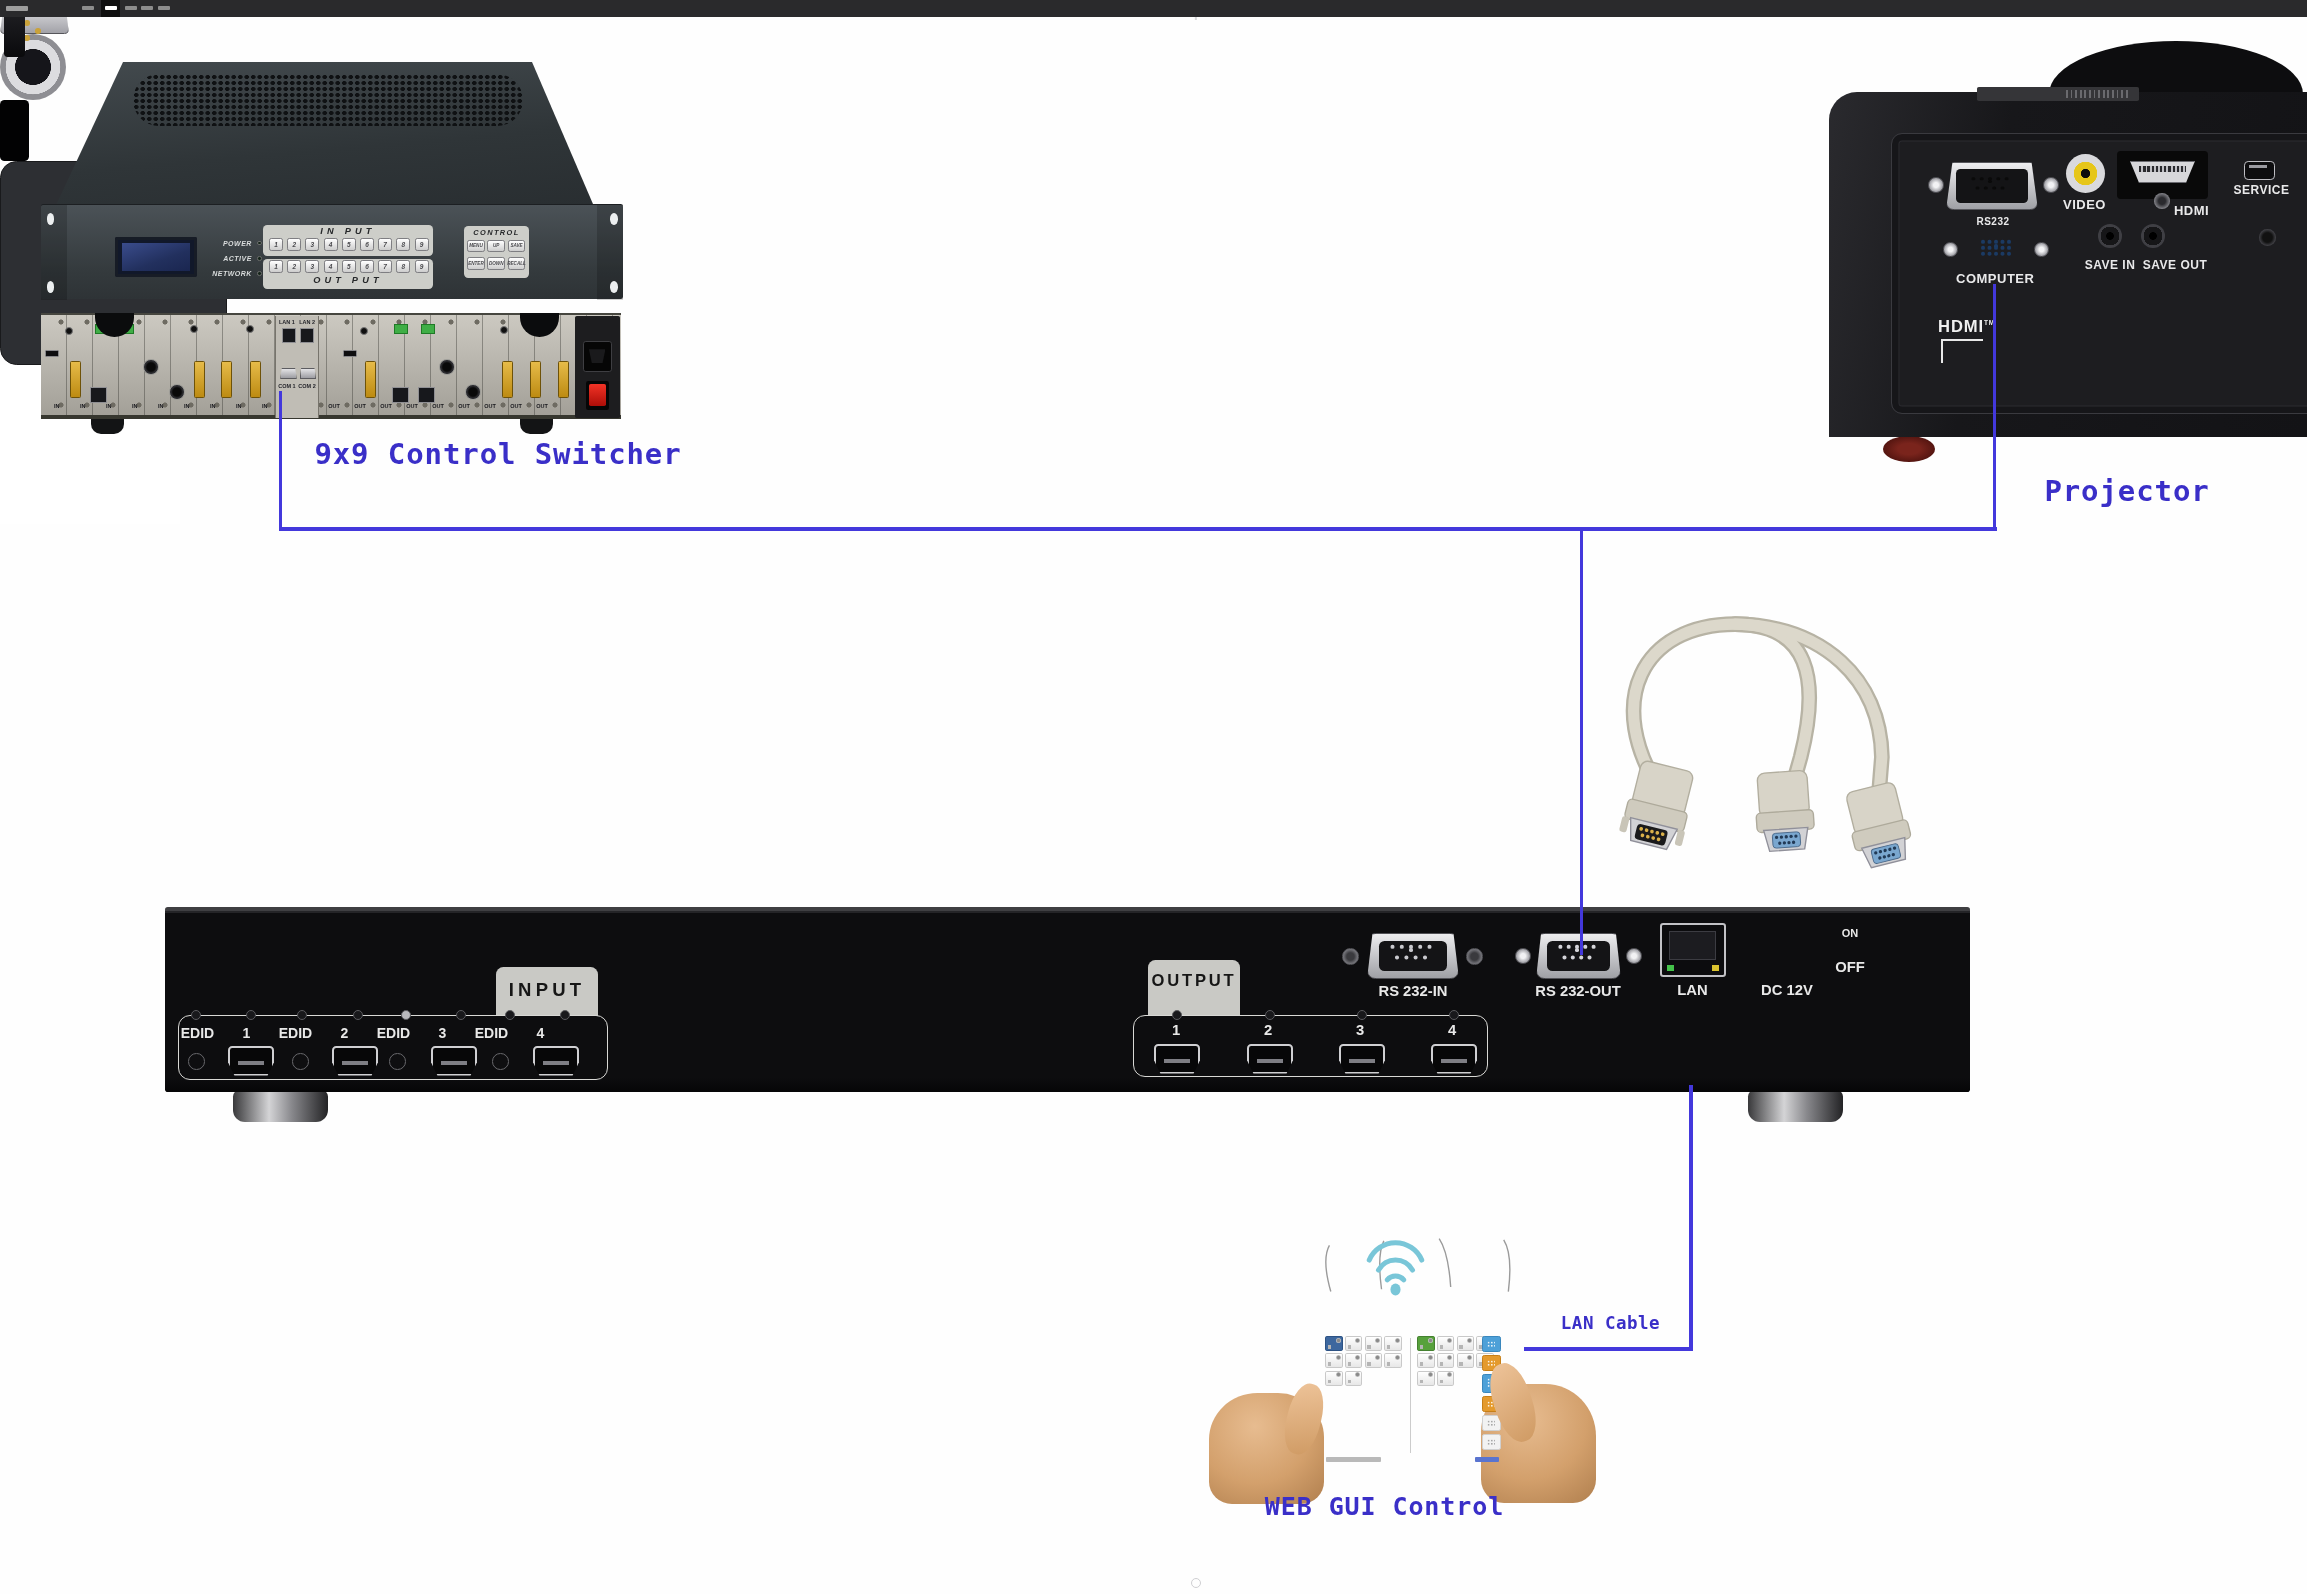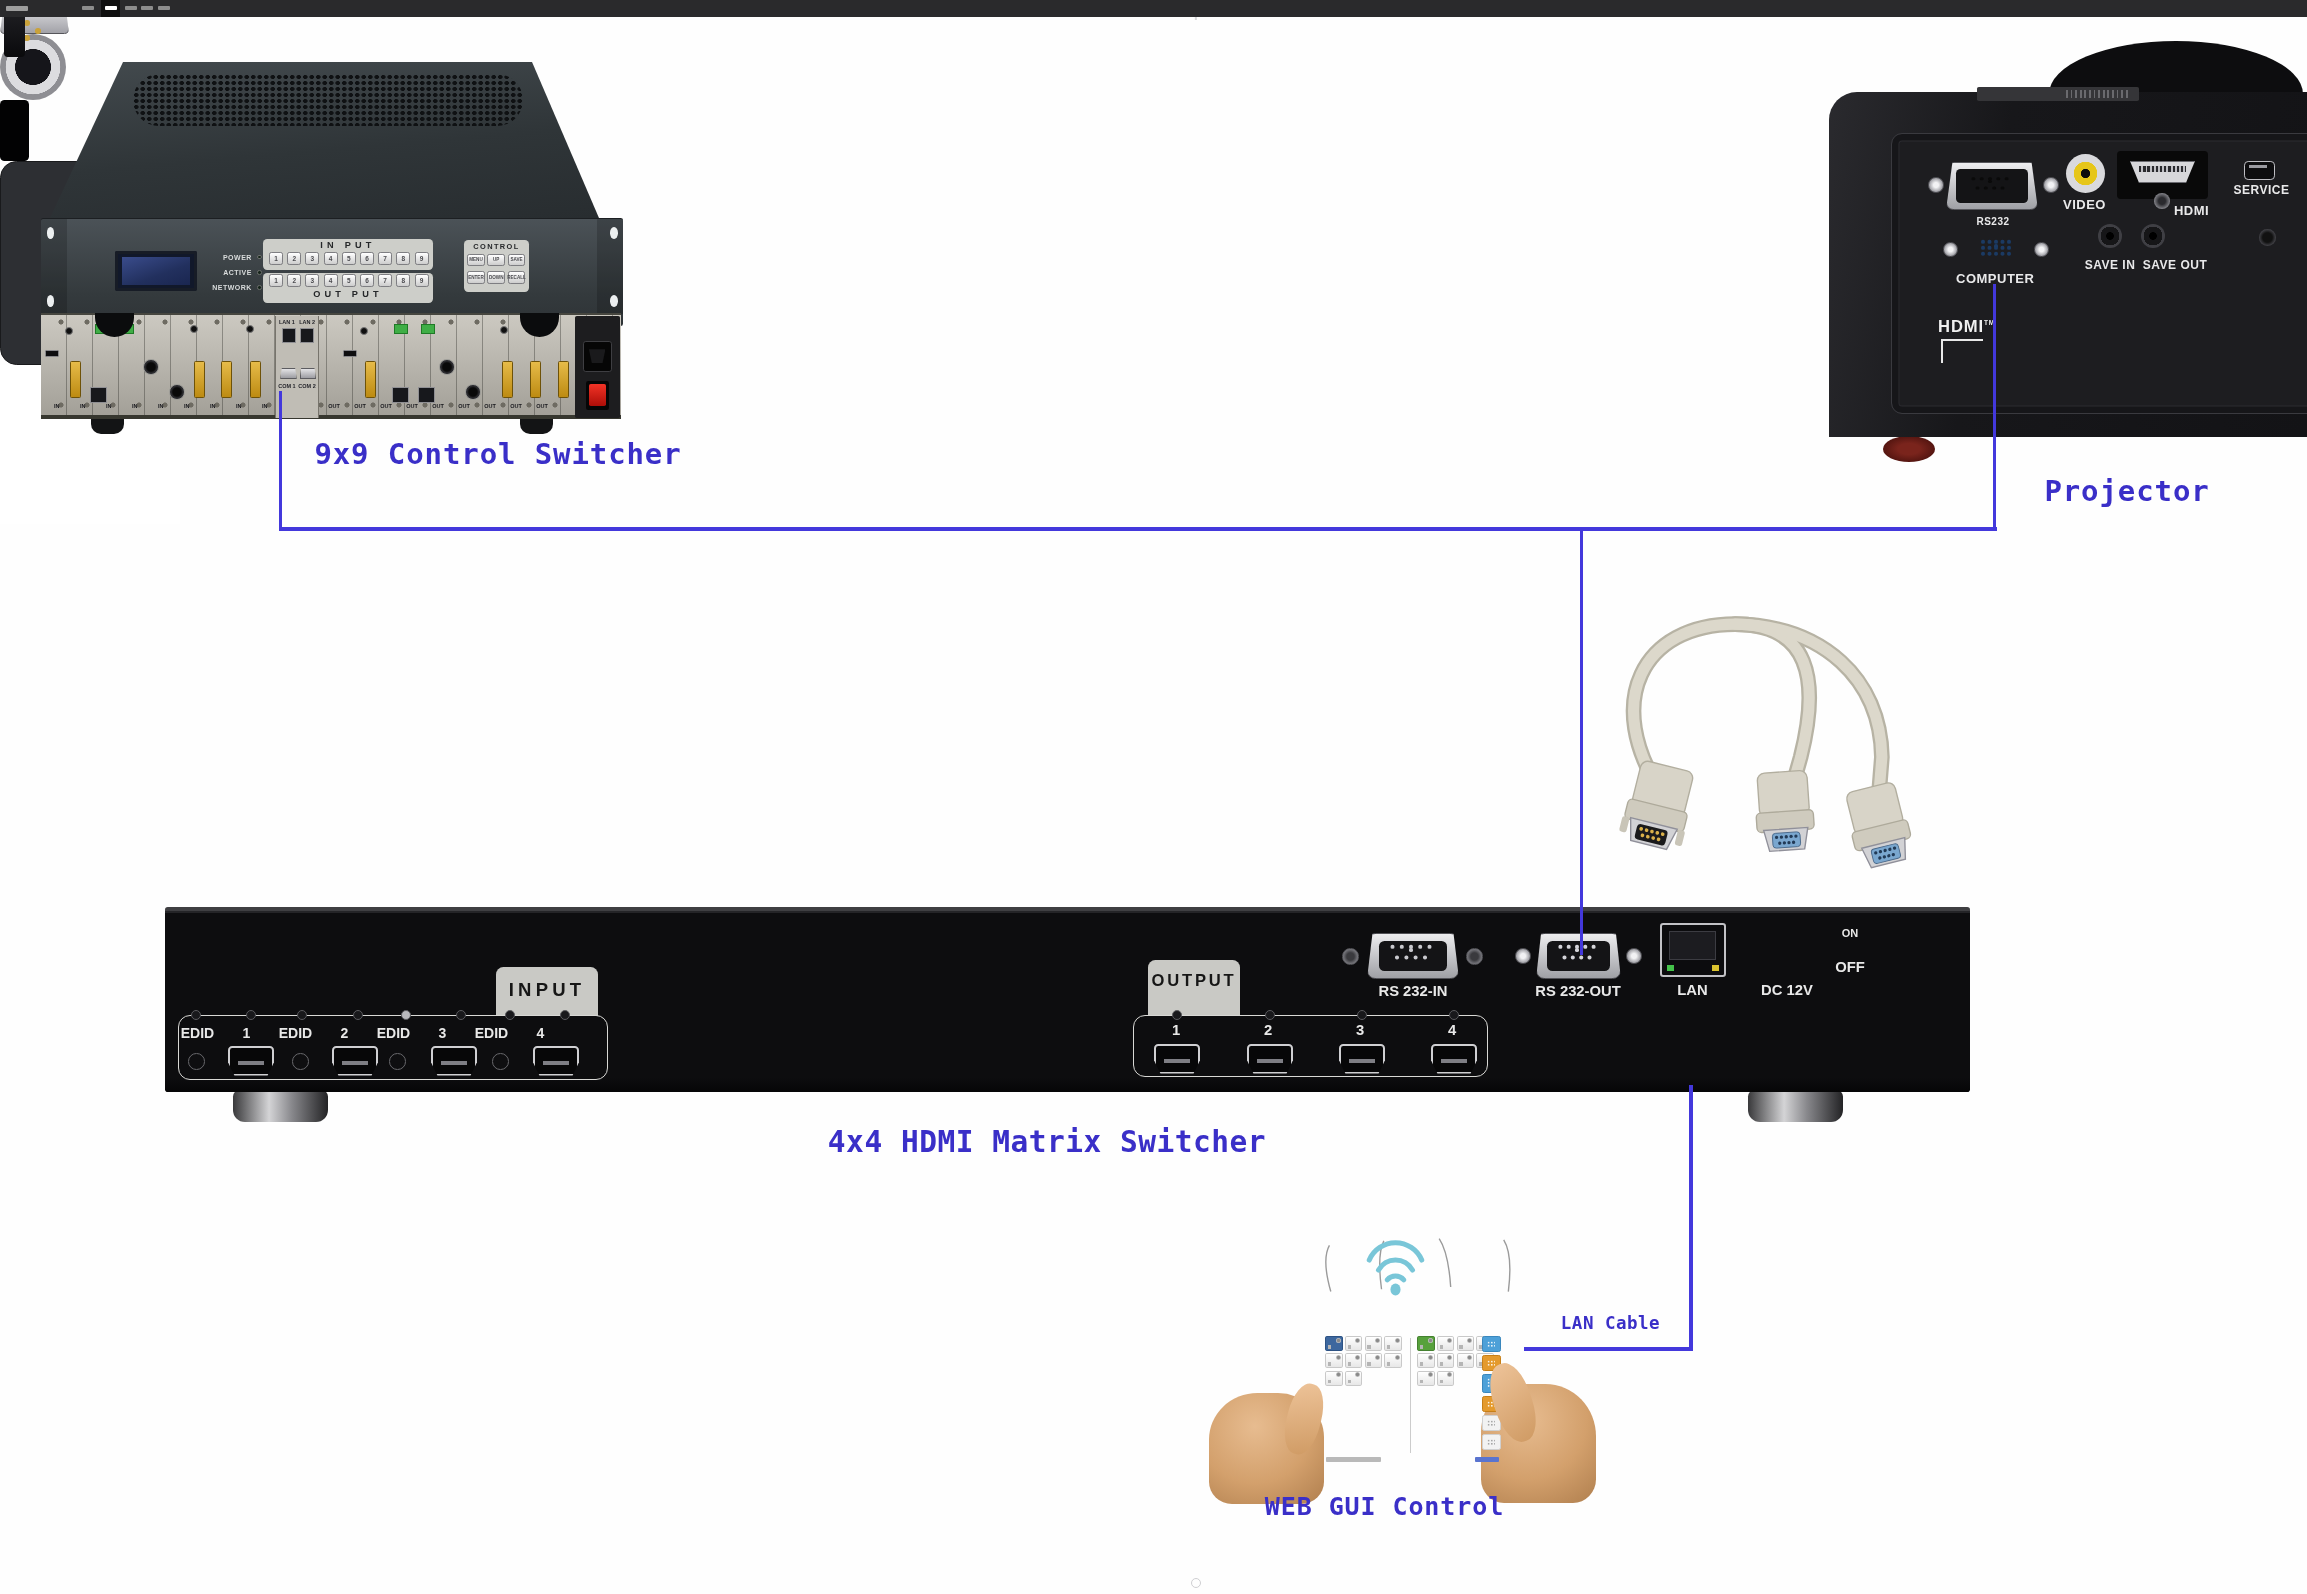--- a/index.html
+++ b/index.html
@@ -19,22 +19,22 @@
   #labLAN{left:1546px;top:1313px;width:129px;font-size:17.5px;letter-spacing:0.5px;}
   #labWEB{left:1260px;top:1492px;width:249px;font-size:25px;letter-spacing:0.9px;}
 
   
   .dev{position:absolute;z-index:6;}
   #d9lid{left:50px;top:62px;width:549px;height:156px;z-index:5;
     clip-path:polygon(13.3% 0,87.8% 0,100% 100%,0 100%);
     background:linear-gradient(175deg,#434a4e 0%,#2f3538 55%,#282d30 100%);}
   #d9vent{left:83px;top:12px;width:390px;height:52px;border-radius:28px;
     background-image:radial-gradient(#0f1113 2.1px,rgba(0,0,0,0) 2.5px);background-size:6.5px 6px;}
-  #d9front{left:41px;top:218px;width:582px;height:108px;border-radius:2.3px;border-top:1.8px solid #1c1f22;
-    background:linear-gradient(180deg,#4b5257,#343a3d 70%,#2e3336);}
+  #d9front{left:41px;top:204px;width:582px;height:95px;border-radius:2.3px;border-top:1.8px solid #1c1f22;
+    background:linear-gradient(180deg,#4b5257,#343a3d 70%,#2e3336);font-style:italic;}
   .ear{position:absolute;top:0;width:26px;height:95px;background:rgba(0,0,0,.18);}
   .hole{position:absolute;width:7.8px;height:11.5px;border-radius:50%;background:#eceff0;}
   #d9lcd{left:74px;top:32px;width:82px;height:40px;background:#11182a;border:3.2px solid #171c26;border-radius:1.4px;}
   #d9lcd i{left:3.7px;top:2.8px;right:3.7px;bottom:2.8px;background:linear-gradient(160deg,#3a4c8c,#22305e 60%,#1a2650);}
   #d9status{left:166px;top:34px;width:60px;display:flex;flex-direction:column;gap:7px;}
   #d9status .srow{display:flex;align-items:center;justify-content:flex-end;gap:5.5px;height:8.3px;}
   #d9status .slab{color:#d9dcdc;font-size:7px;font-weight:bold;letter-spacing:0.5px;}
   #d9status .sled{width:4.6px;height:4.6px;border-radius:50%;background:#15241a;border:0.9px solid #6d6f6d;}
   .kgroup{position:absolute;background:#cdcec9;border-radius:4.2px;}
   .khead{text-align:center;font-weight:bold;color:#26282a;}
@@ -195,21 +195,20 @@
 
   <i class="bl" style="left:279px;top:391px;width:3.2px;height:138px"></i>
   <i class="bl" style="left:279px;top:527px;width:1718px;height:4.2px"></i>
   <i class="bl" style="left:1993px;top:284px;width:3.2px;height:246px"></i>
   <i class="bl" style="left:1580px;top:530px;width:3.2px;height:425px"></i>
   <i class="bl" style="left:1689px;top:1085px;width:3.7px;height:265px"></i>
   <i class="bl" style="left:1524px;top:1347px;width:169px;height:3.7px"></i>
 
   <div class="lab" id="lab9x9">9x9 Control Switcher</div>
   <div class="lab" id="labProj">Projector</div>
-  <div class="lab" id="lab4x4">4x4 HDMI Matrix Switcher</div>
   <div class="lab" id="labLAN">LAN Cable</div>
   <div class="lab" id="labWEB">WEB GUI Control</div>
 
   <div class="dev" id="d9lid">
     <i id="d9vent"></i>
     <i id="d9screws" style="left:28px;top:36px"></i>
 
   </div>
   <div class="dev" id="d9front">
     <i class="ear" style="left:0"></i>

